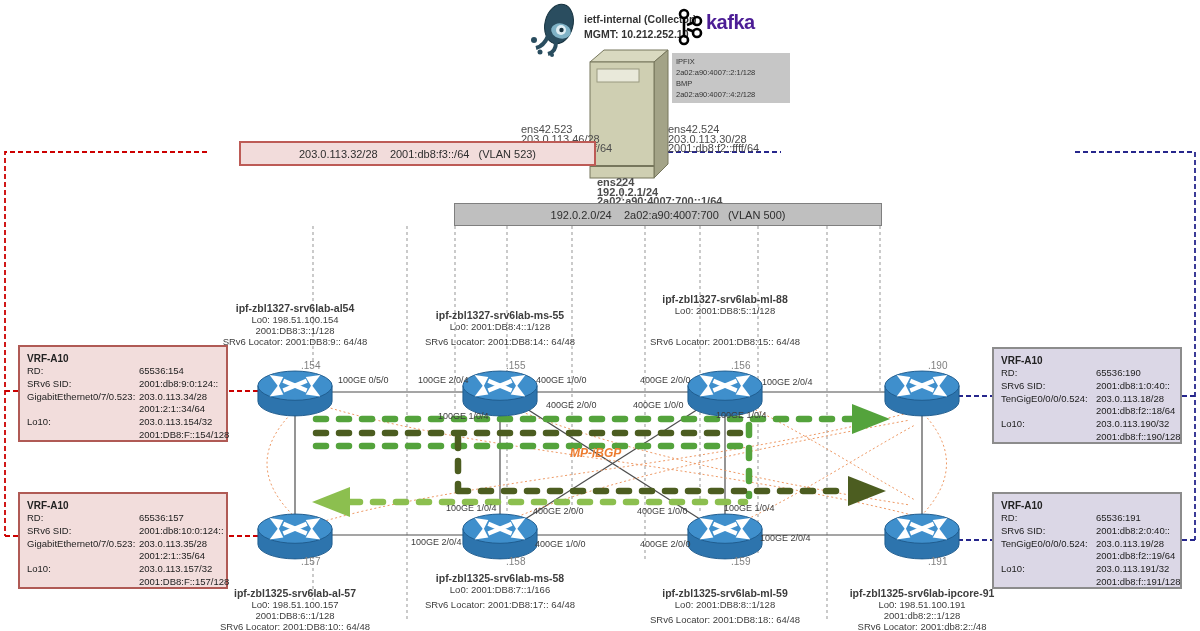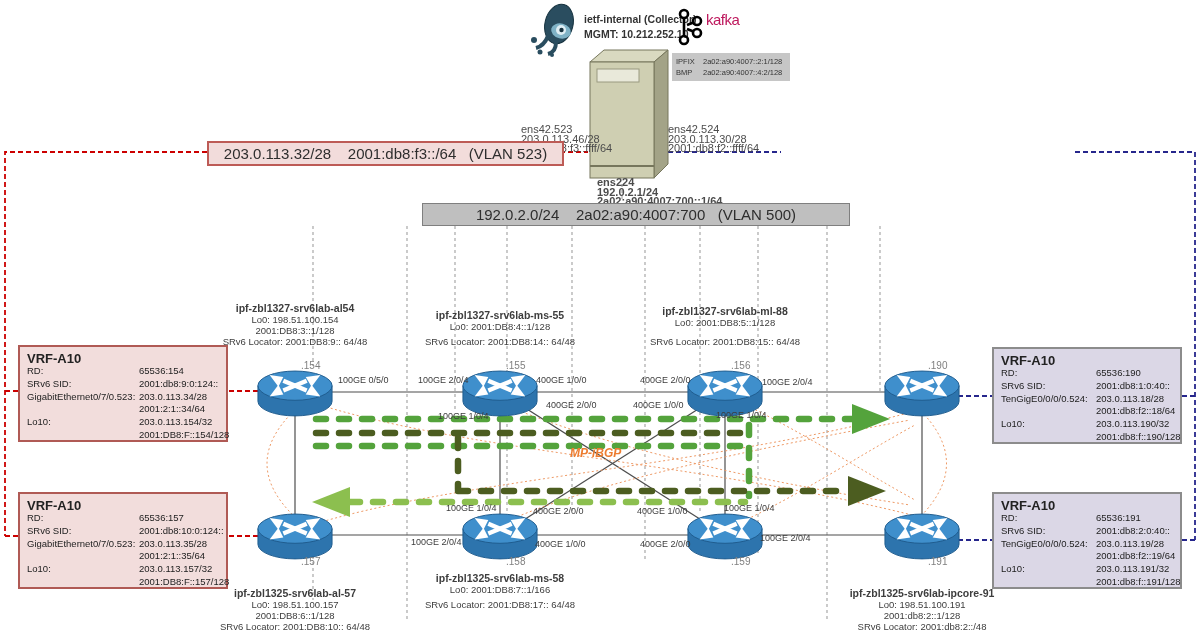--- a/index.html
+++ b/index.html
@@ -1,40 +1,40 @@
 <!DOCTYPE html>
 <html><head>
 <meta charset="utf-8">
 <style>
   html,body{margin:0;padding:0;background:#fff;}
   .stage{position:relative;width:1200px;height:631px;background:#ffffff;
          font-family:"Liberation Sans",sans-serif;overflow:hidden;}
   .abs{position:absolute;}
   .layer{position:absolute;left:0;top:0;}
   .bar{position:absolute;display:flex;align-items:center;justify-content:center;
-       font-size:15px;color:#2e2e2e;white-space:pre;}
+       font-size:11px;color:#2e2e2e;white-space:pre;margin-left:32px;}
   .bar523{background:#f2dcdb;border:2px solid #bd5b56;}
   .bar524{background:#dcd9e7;border:1px solid #9a98a8;}
   .bar500{background:#bfbfbf;border:1px solid #7f7f7f;}
   .iflabel{position:absolute;font-size:9px;color:#3c3c3c;white-space:nowrap;}
   .rnum{position:absolute;font-size:10px;color:#808080;white-space:nowrap;}
   .rlabel{position:absolute;width:230px;text-align:center;color:#3d3d3d;}
   .rlabel .t{font-weight:bold;font-size:10.5px;line-height:12px;}
   .rlabel .l{font-size:9.5px;line-height:11px;}
   .vrf{position:absolute;padding:5px 7px;box-sizing:border-box;}
   .vrf-left{background:#f2dddc;border:2px solid #b05a55;}
   .vrf-right{background:#dbd7e6;border:2px solid #8c8c8c;}
-  .vrf .vt{font-weight:bold;font-size:13px;line-height:13px;color:#222;}
+  .vrf .vt{font-weight:bold;font-size:10px;line-height:13px;color:#222;}
   .vrow{display:flex;font-size:9.5px;line-height:12.8px;color:#222;}
   .vrow .k{width:112px;flex:none;}
   .vrow .v{flex:1;white-space:nowrap;}
   .collector-txt{position:absolute;font-size:10.5px;font-weight:bold;color:#333;line-height:13px;}
-  .kafka-word{position:absolute;font-size:15px;font-weight:normal;color:#be185d;letter-spacing:-0.5px;}
+  .kafka-word{position:absolute;font-size:20px;font-weight:bold;color:#4c1d95;letter-spacing:-0.5px;}
   .telebox{position:absolute;background:#c6c6c6;padding:3px 4px;box-sizing:border-box;}
-  .telebox .row{display:flex;font-size:7.5px;line-height:11px;color:#333;}
+  .telebox .row{display:flex;font-size:7.5px;line-height:11px;color:#333;flex-direction:column;}
   .telebox .row .k{width:27px;flex:none;}
   .ens{position:absolute;font-size:11px;line-height:9.5px;color:#4c4c4c;white-space:nowrap;}
   .mpibgp{position:absolute;font-size:12px;font-weight:bold;color:#ed7d31;}
 </style>
 </head>
 <body>
 
 <div class="stage">
 
   <svg width="0" height="0" style="position:absolute">
@@ -239,33 +239,38 @@
     <div class="l">SRv6 Locator: 2001:DB8:9:: 64/48</div>
   </div>
   <div class="rlabel" style="left:385px;bottom:284px;">
     <div class="t">ipf-zbl1327-srv6lab-ms-55</div>
     <div class="l">Lo0: 2001:DB8:4::1/128</div>
     <div class="l" style="margin-top:4px;">SRv6 Locator: 2001:DB8:14:: 64/48</div>
   </div>
   <div class="rlabel" style="left:610px;bottom:284px;">
     <div class="t">ipf-zbl1327-srv6lab-ml-88</div>
     <div class="l">Lo0: 2001:DB8:5::1/128</div>
-    <div class="l" style="margin-top:8px;">SRv6 Locator: 2001:DB8:15:: 64/48</div>
+    <div class="l" style="margin-top:20px;">SRv6 Locator: 2001:DB8:15:: 64/48</div>
   </div>
 
   <div class="rlabel" style="left:180px;top:587px;">
     <div class="t">ipf-zbl1325-srv6lab-al-57</div>
     <div class="l">Lo0: 198.51.100.157</div>
     <div class="l">2001:DB8:6::1/128</div>
     <div class="l">SRv6 Locator: 2001:DB8:10:: 64/48</div>
   </div>
   <div class="rlabel" style="left:385px;top:572px;">
     <div class="t">ipf-zbl1325-srv6lab-ms-58</div>
     <div class="l">Lo0: 2001:DB8:7::1/166</div>
     <div class="l" style="margin-top:4px;">SRv6 Locator: 2001:DB8:17:: 64/48</div>
+  </div>
+  <div class="rlabel" style="left:610px;top:587px;">
+    <div class="t">ipf-zbl1325-srv6lab-ml-59</div>
+    <div class="l">Lo0: 2001:DB8:8::1/128</div>
+    <div class="l" style="margin-top:4px;">SRv6 Locator: 2001:DB8:18:: 64/48</div>
   </div>
   <div class="rlabel" style="left:807px;top:587px;">
     <div class="t">ipf-zbl1325-srv6lab-ipcore-91</div>
     <div class="l">Lo0: 198.51.100.191</div>
     <div class="l">2001:db8:2::1/128</div>
     <div class="l">SRv6 Locator: 2001:db8:2::/48</div>
   </div>
 
   <div class="iflabel" style="left:338px;top:375px;">100GE 0/5/0</div>
   <div class="iflabel" style="left:418px;top:375px;">100GE 2/0/4</div>

